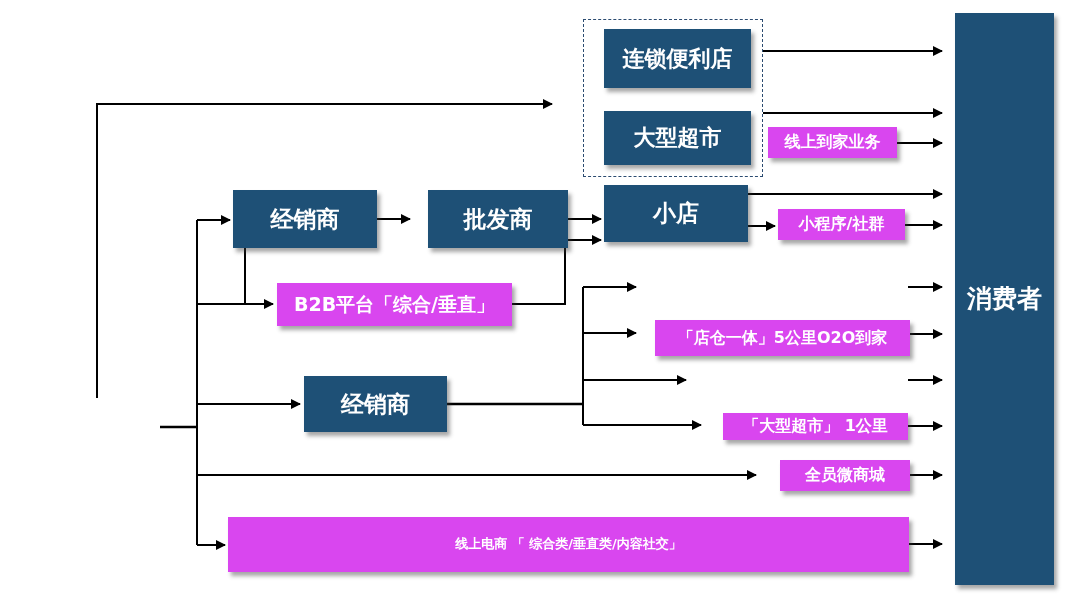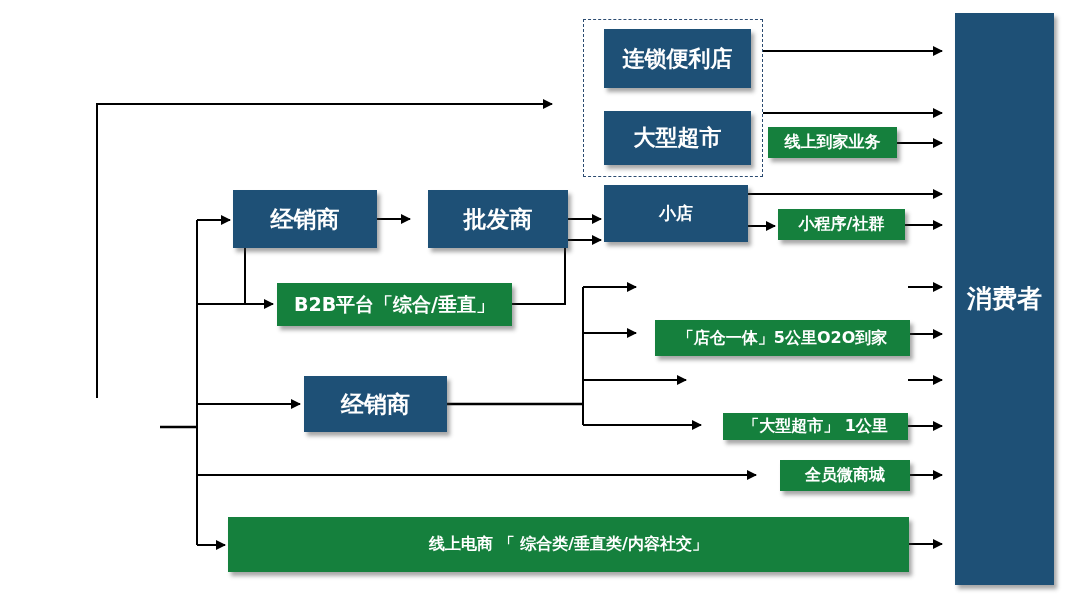--- a/index.html
+++ b/index.html
@@ -8,43 +8,43 @@
     font-family:"DejaVu Sans","Liberation Sans",sans-serif;
   }
   svg.connectors{position:absolute;left:0;top:0;width:1075px;height:605px;}
   .node{
     position:absolute;display:flex;align-items:center;justify-content:center;
     color:#ffffff;font-weight:bold;text-align:center;line-height:1.15;
     box-shadow:3px 4px 4px rgba(60,60,60,0.45);
     box-sizing:border-box;white-space:nowrap;
   }
   .dark{background:#1E5076;}
-  .light{background:#15803d;}
+  .light{background:#d946ef;}
   .group{
     position:absolute;background:transparent;border:1.5px dashed #2B4B70;
     box-sizing:border-box;box-shadow:none;
   }
   
   #n-kxqy {left:18px;  top:398px;width:142px;height:55px;font-size:23px;}
   #n-jxs1 {left:233px; top:190px;width:144px;height:58px;font-size:23px;}
   #n-pfs  {left:428px; top:190px;width:140px;height:58px;font-size:23px;}
   #n-b2b  {left:277px; top:283px;width:235px;height:43px;font-size:19px;}
   #n-jxs2 {left:304px; top:376px;width:143px;height:56px;font-size:23px;}
   #n-group{left:583px; top:19px; width:180px;height:158px;}
   #n-lsbld{left:604px; top:29px; width:147px;height:59px;font-size:22px;}
   #n-dxcs {left:604px; top:111px;width:147px;height:54px;font-size:22px;}
   #n-xsdj {left:768px; top:127px;width:129px;height:31px;font-size:16px;}
-  #n-xd   {left:604px; top:185px;width:144px;height:57px;font-size:17px;}
+  #n-xd   {left:604px; top:185px;width:144px;height:57px;font-size:23px;}
   #n-xcx  {left:778px; top:209px;width:127px;height:31px;font-size:16px;}
   #n-cpt  {left:655px; top:273px;width:253px;height:29px;font-size:16px;}
   #n-dcyt {left:655px; top:320px;width:255px;height:36px;font-size:16px;}
   #n-qzc  {left:705px; top:366px;width:203px;height:29px;font-size:16px;}
   #n-sqtg {left:723px; top:413px;width:185px;height:27px;font-size:16px;}
   #n-qywsc{left:780px; top:460px;width:130px;height:31px;font-size:16px;}
-  #n-xsds {left:228px; top:517px;width:681px;height:55px;font-size:16px;}
+  #n-xsds {left:228px; top:517px;width:681px;height:55px;font-size:13px;}
   #n-xfz  {left:955px; top:13px; width:99px; height:572px;font-size:25px;}
 </style>
 </head>
 <body>
 
 <div class="canvas">
 
   <svg class="connectors" viewBox="0 0 1075 605" fill="none" stroke="#000000" stroke-width="2">
     <defs>
       <marker id="arr" viewBox="0 0 10 10" refX="9" refY="5" markerWidth="11" markerHeight="10" orient="auto-start-reverse" markerUnits="userSpaceOnUse">

